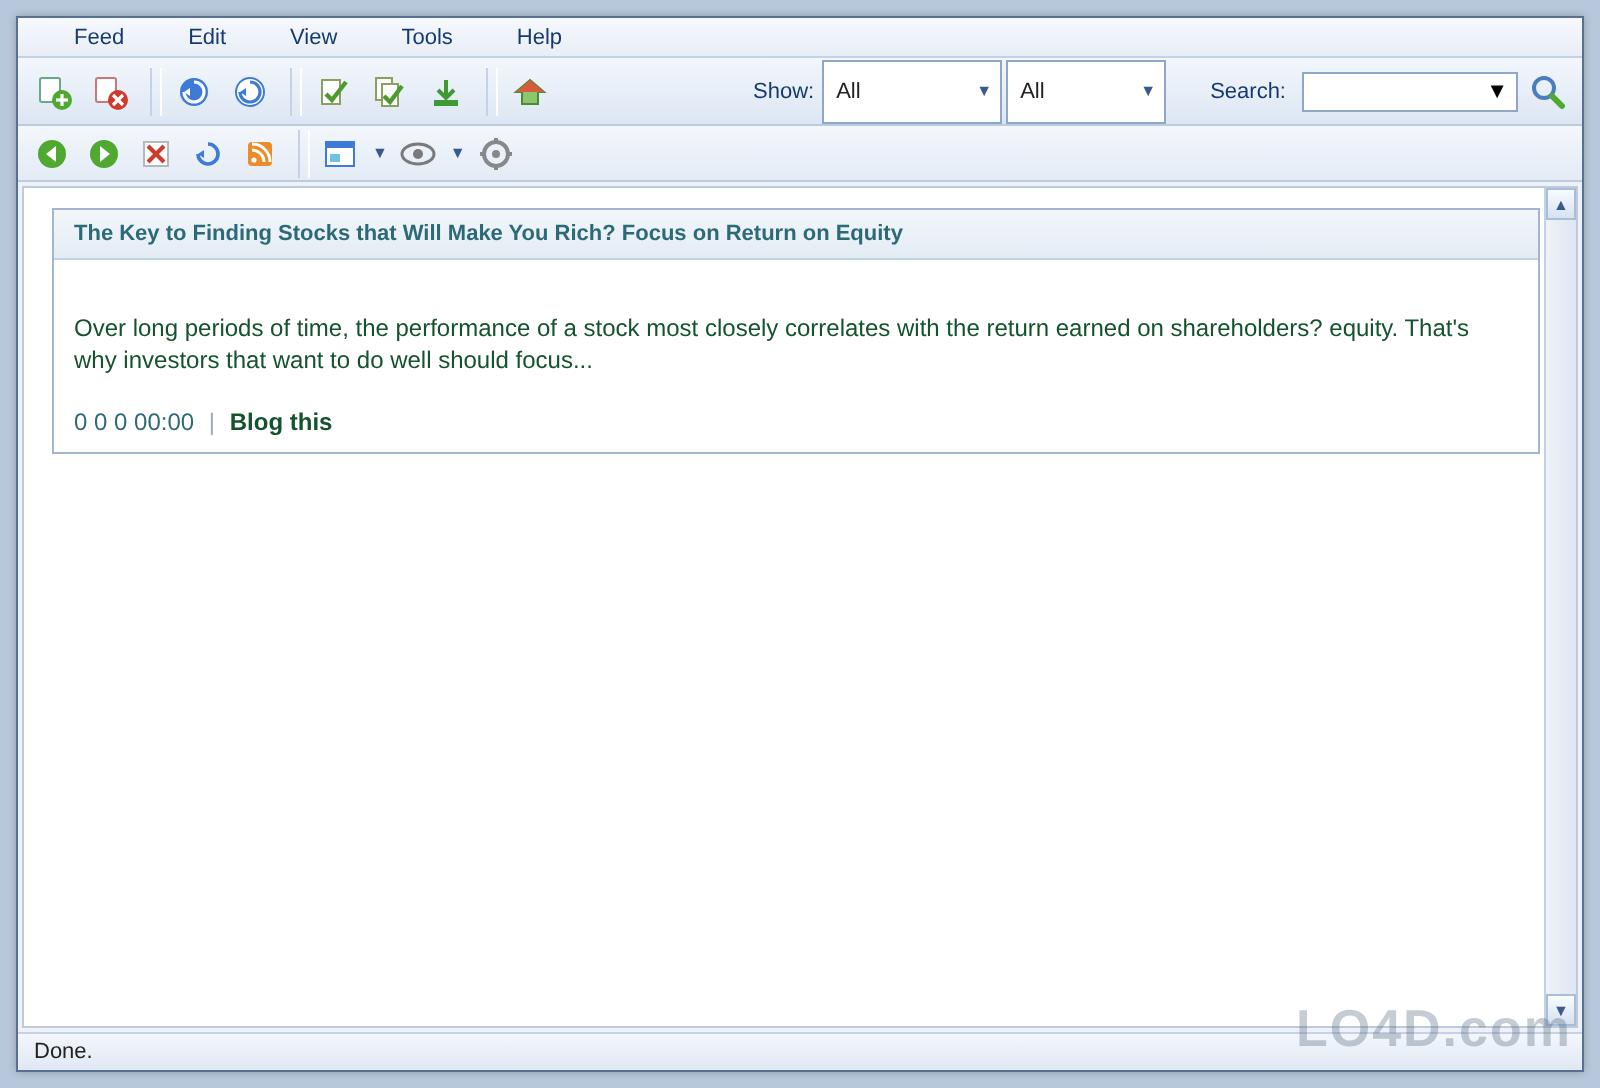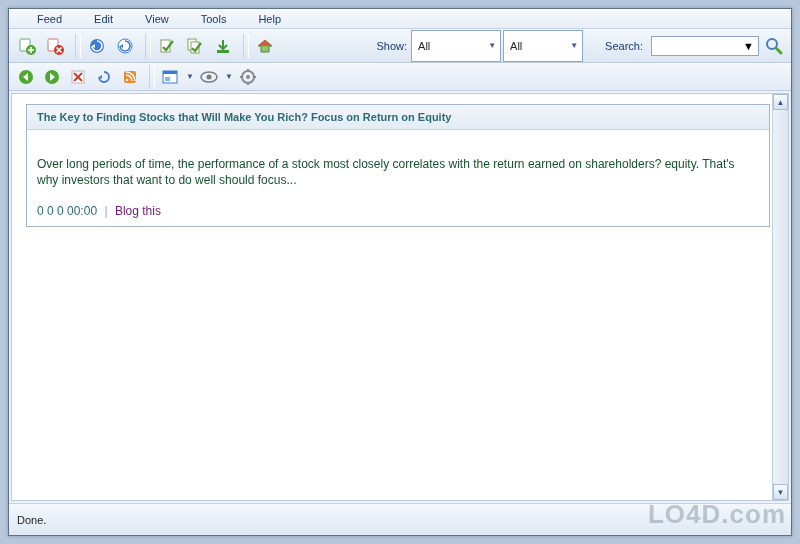--- a/index.html
+++ b/index.html
@@ -118,24 +118,24 @@
     padding:26px 10px 4px 10px;
     color:#14532d; font-size:12px; font-family: Verdana, sans-serif;
     line-height:1.35;
     min-height:70px;
   }
   .entry-foot {
     padding:4px 10px 8px 10px;
     color:#2d6a77; font-size:12px; font-family: Verdana, sans-serif;
   }
   .entry-foot .divider { color:#9aaabf; margin:0 4px;}
-  .entry-foot a { color:#701a75; font-weight:normal; text-decoration:none;}
+  .entry-foot a { color:#14532d; font-weight:bold; text-decoration:none;}
   
   .statusbar {
-    height: 32px;
+    height: 19px;
     background: linear-gradient(#f3f7fc,#dfe8f3);
     border-top:1px solid #c4d2e6;
     display:flex; align-items:center; padding: 0 8px;
     color:#222;
   }
   .status-spacer { flex:1; }
   .watermark {
     position:absolute; right:14px; bottom:14px;
     font-size:26px; font-weight:bold; color:rgba(90,110,130,0.35);
     letter-spacing:1px; pointer-events:none;

